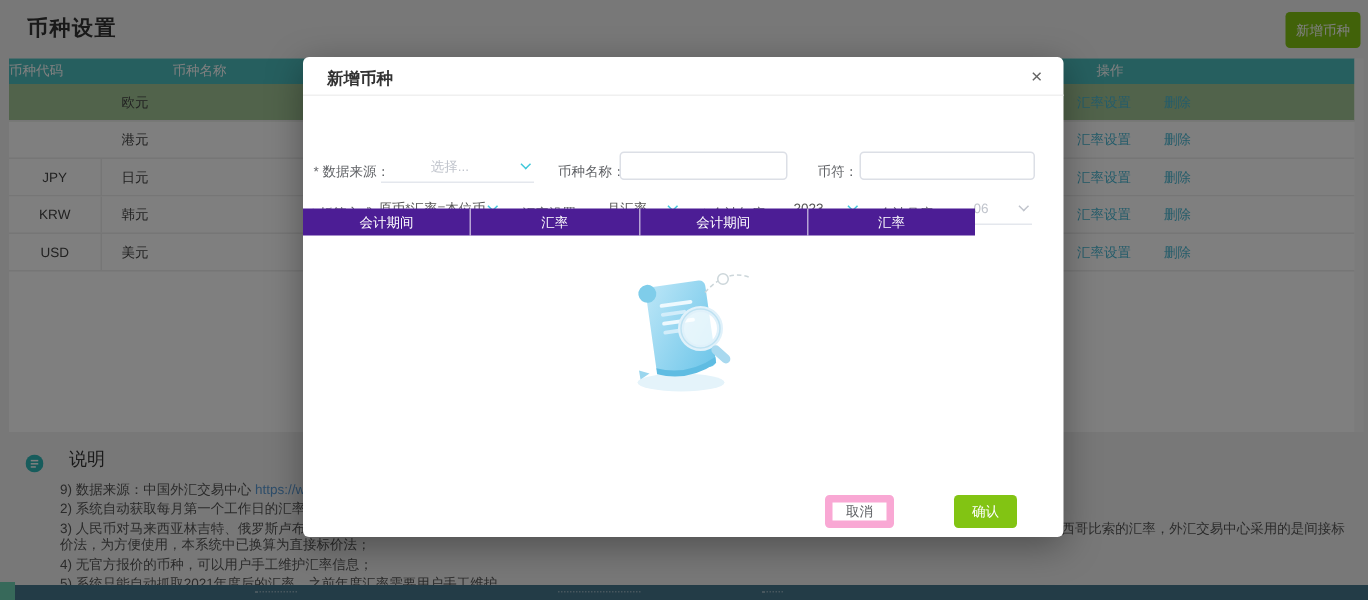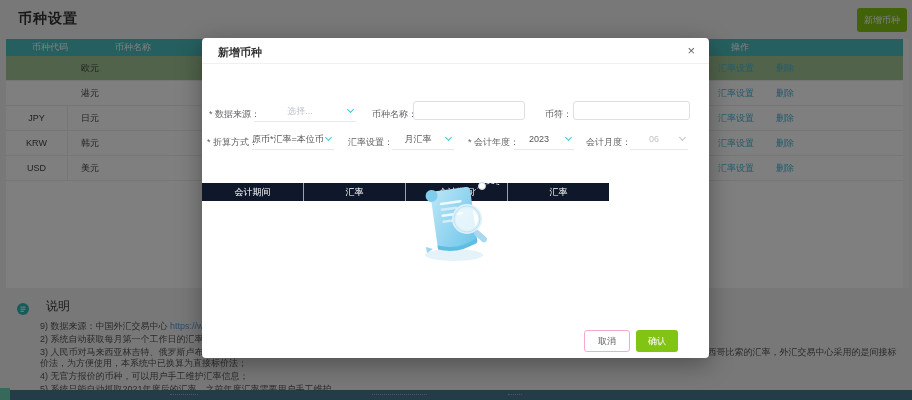--- a/index.html
+++ b/index.html
@@ -9,21 +9,21 @@
     font-family:"Liberation Sans","DejaVu Sans",sans-serif;
   }
   
   .page-title { position:absolute; left:18px; top:10px; font-size:14px; font-weight:bold; color:#333; letter-spacing:1px; }
   .add-btn { position:absolute; left:857px; top:8px; width:50px; height:24px; background:#82c413; color:#fff;
     border:none; border-radius:3px; font-size:9px; cursor:pointer; font-family:inherit; }
   .table-card { position:absolute; left:6px; top:39px; width:897px; height:249px; background:#fff; }
   .right-gutter { position:absolute; left:903px; top:39px; width:6px; height:249px; background:#f7f7f7; }
   .thead { position:relative; height:17px; background:#4cbebe; }
   .th { position:absolute; top:0; line-height:17px; font-size:9px; color:#fff; }
-  .th-code { left:0; width:62px; text-align:right; }
+  .th-code { left:0; width:62px; text-align:left; }
   .th-name { left:68px; width:118px; text-align:center; }
   .th-actions { left:725px; }
   .tr { position:relative; height:25px; background:#fff; border-bottom:1px solid #ececec; }
   .tr.selected { background:#a2c796; }
   .td-code { position:absolute; left:0; top:0; width:62px; height:100%; line-height:24px; text-align:center;
     font-size:9px; color:#444; border-right:1px solid #ededed; }
   .td-name { position:absolute; left:68px; top:0; width:300px; height:100%; line-height:24px; padding-left:7px;
     font-size:9px; color:#444; }
   .row-link { position:absolute; top:0; line-height:25px; font-size:9px; color:#49b8d4; text-decoration:none; cursor:pointer; }
   .link-rate { left:712px; }
@@ -47,27 +47,27 @@
   .mlabel { position:absolute; font-size:9px; color:#606266; white-space:nowrap; }
   .uselect { position:absolute; height:20px; border-bottom:1px solid #e4e7ed; cursor:pointer; }
   .uselect .val { display:block; line-height:19px; font-size:9px; color:#555; white-space:nowrap; overflow:hidden; padding-right:10px;text-align:center; }
   .uselect .val.ph { color:#c0c4cc; }
   .uselect .val.dis { color:#c0c4cc; }
   .chev { position:absolute; right:3px; top:5px; width:5px; height:5px;
     border-right:1.5px solid #3fc8da; border-bottom:1.5px solid #3fc8da; transform:rotate(45deg); }
   .chev.gray { border-color:#c0c4cc; }
   .minput { position:absolute; height:19px; border:1px solid #dcdfe6; border-radius:3px; background:#fff;
     font-size:9px; color:#333; padding:0 5px; font-family:inherit; }
-  .mtable-head { position:absolute; left:0; top:101px; width:407px; height:18px; background:#0f172a; display:flex;margin-top:44px; }
+  .mtable-head { position:absolute; left:0; top:101px; width:448px; height:18px; background:#4c1d95; display:flex; }
   .mth { flex:1; text-align:center; line-height:18px; font-size:9px; color:#fff; border-right:1px solid rgba(255,255,255,0.6); }
   .mth:last-child { border-right:none; }
   .empty-area { position:absolute; left:0; top:119px; width:507px; height:172px; display:flex;
     justify-content:center; align-items:flex-start; padding-top:18px; }
   .mbtn { position:absolute; top:292px; height:22px; border-radius:3px; font-size:9px; cursor:pointer; font-family:inherit; }
-  .btn-cancel { left:382px; width:46px; background:#fff; border:1px solid #f9a8d4; color:#606266; }
+  .btn-cancel { left:348px; width:46px; background:#fff; border:5px solid #f9a8d4; color:#606266; }
   .btn-confirm { left:434px; width:42px; background:#82c413; border:none; color:#fff; }
 </style>
 </head>
 <body>
 
 <div class="page-title">币种设置</div>
 <button class="add-btn">新增币种</button>
 
 <div class="table-card">
   <div class="thead">

